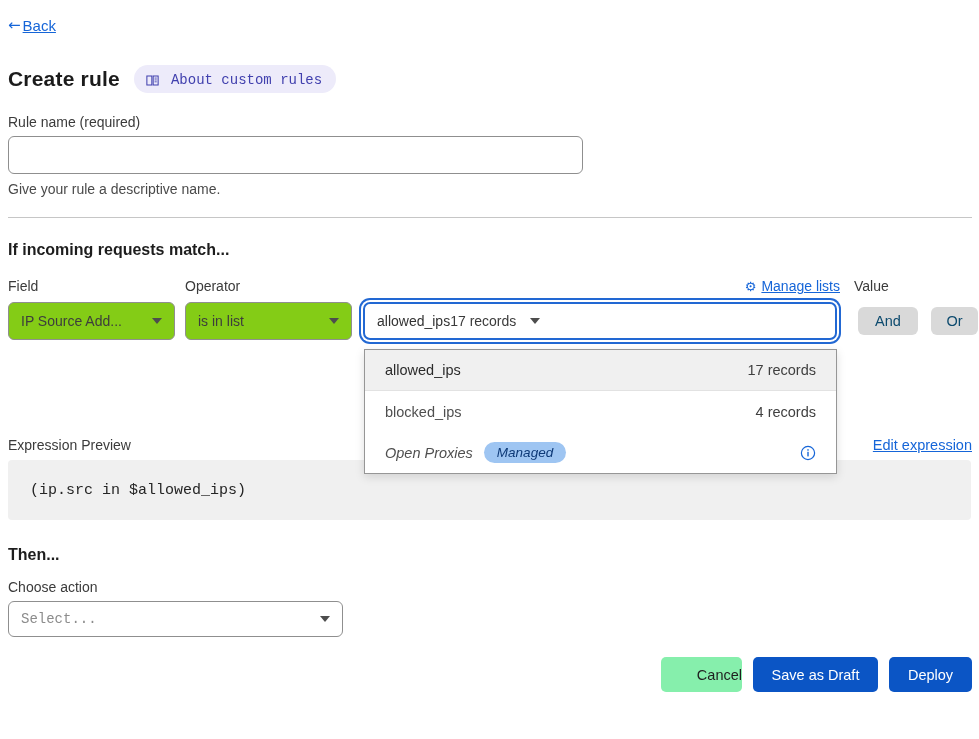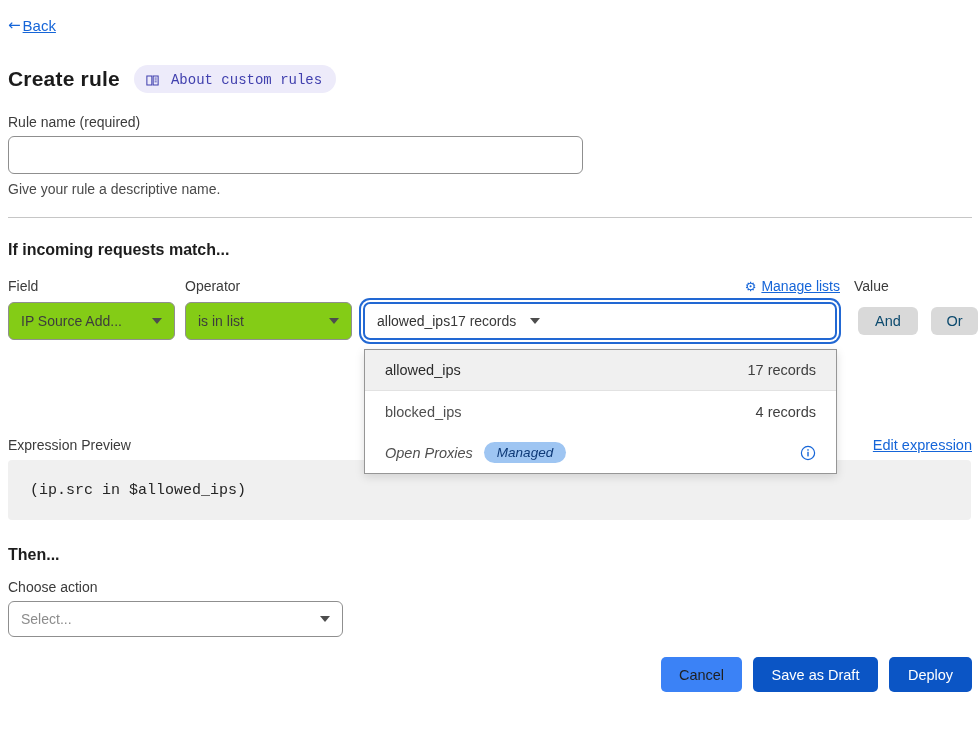--- a/index.html
+++ b/index.html
@@ -142,33 +142,33 @@
   }
 
   
   .then-heading { margin-top: 26px; font-size: 16px; font-weight: bold; color: #1d1d1d; }
   .action-select {
     margin-top: 6px; width: 335px; height: 36px;
     border: 1px solid #8f8f8f; border-radius: 6px;
     display: flex; align-items: center; padding: 0 12px;
     font-size: 14px; background: #fff; cursor: pointer;
   }
-  .action-select .placeholder { color: #8c8c8c; flex: 1; }
+  .action-select .placeholder { color: #8c8c8c; flex: 1; font-family: Liberation Mono, monospace; }
 
   
   .footer {
     display: flex; justify-content: flex-end; gap: 11px;
     margin-top: 20px; padding-right: 0;
   }
   .footer button {
     height: 35px; border: none; border-radius: 5px;
     font-size: 14.5px; font-family: "Liberation Sans", sans-serif;
     cursor: pointer;
   }
-  .btn-cancel { background: #3b82f6; color: #1f1f1f; width: 81px; }
+  .btn-cancel { background: #86efac; color: #1f1f1f; width: 81px; text-align: right; }
   .btn-primary { background: #0b55c5; color: #ffffff; }
   .btn-save { width: 125px; }
   .btn-deploy { width: 83px; }
 </style>
 </head>
 <body>
 
 <div class="page">
 
   <a class="back-link">

